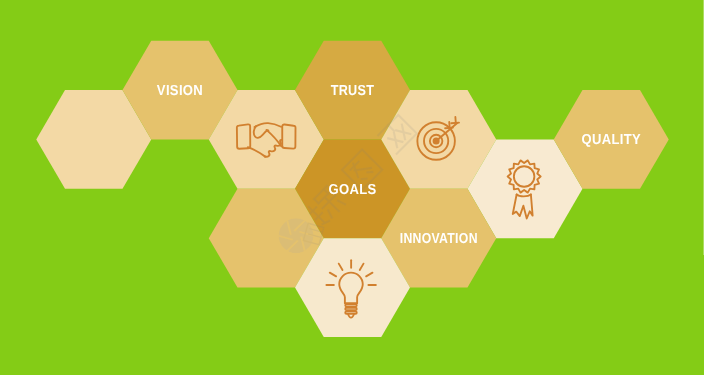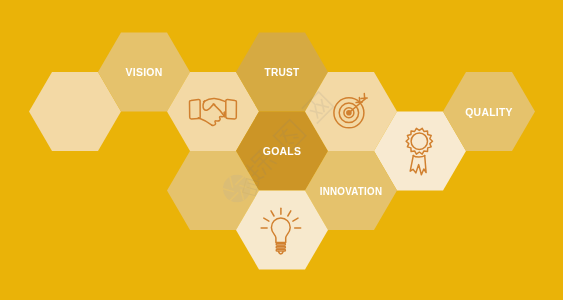--- a/index.html
+++ b/index.html
@@ -1,17 +1,17 @@
 <!DOCTYPE html>
 <html><head>
 <meta charset="utf-8">
 <style>
   html,body{margin:0;padding:0;}
   body{width:563px;height:300px;background:#ffffff;font-family:"Liberation Sans",sans-serif;overflow:hidden;}
-  #stage{position:relative;width:563px;height:300px;background:#eab308;text-align:right;}
+  #stage{position:relative;width:563px;height:300px;background:#84cc16;text-align:right;}
   svg.board{position:absolute;left:0;top:0;width:563px;height:300px;display:block;}
   .hexlabel{fill:#ffffff;font-family:"Liberation Sans",sans-serif;font-weight:bold;font-size:11.6px;text-anchor:middle;letter-spacing:0.3px;}
   .icon{fill:none;stroke:#d1802f;stroke-width:1.5;stroke-linecap:round;stroke-linejoin:round;}
 </style>
 </head>
 <body>
 
 <div id="stage">
 <svg class="board" viewBox="0 0 563 300">
   <g>

